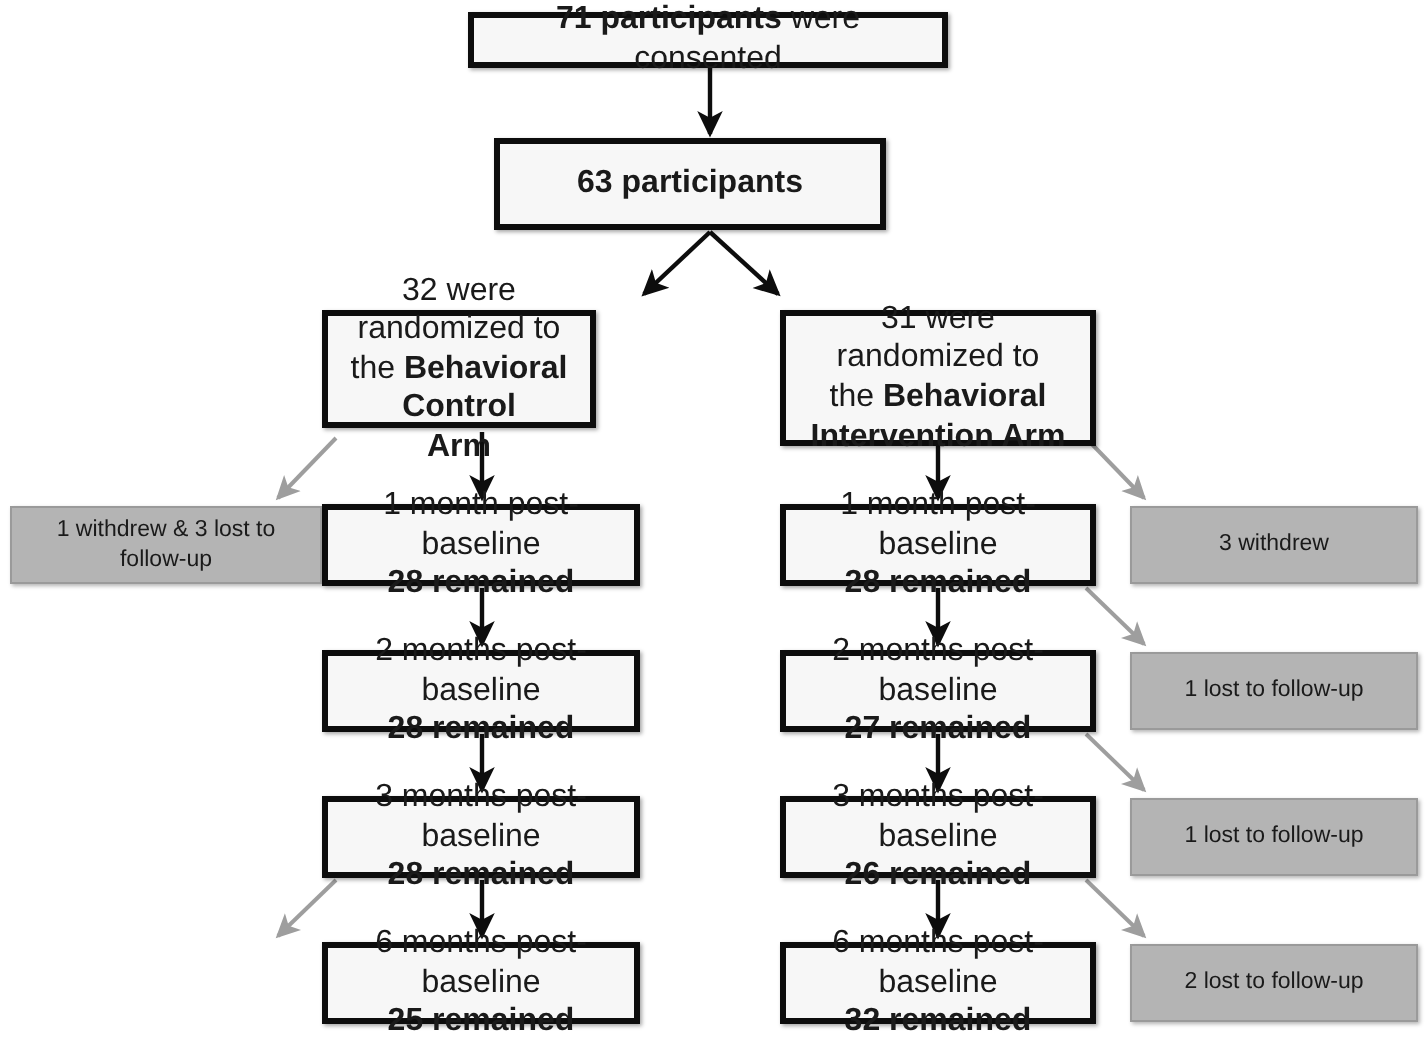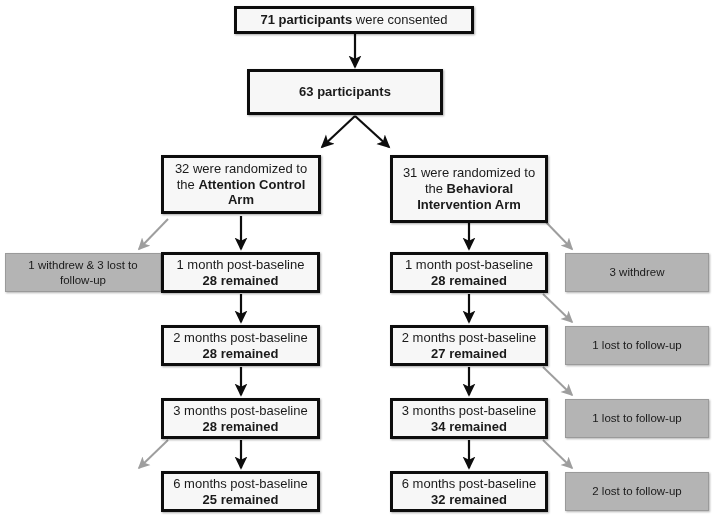--- a/index.html
+++ b/index.html
@@ -35,21 +35,21 @@
     line-height: 1.22;
     color: #1a1a1a;
   }
   .node .inner {
     width: 100%;
     padding: 0 4px;
   }
   .box-main {
     background: #f7f7f7;
     border: 3px solid #0d0d0d;
-    font-size: 13px;
+    font-size: 16px;
     box-shadow: 1px 1px 2px rgba(0,0,0,0.35);
   }
   .box-drop {
     background: #b4b4b4;
     border: 1px solid #9a9a9a;
     font-size: 11.5px;
     box-shadow: 1px 1px 2px rgba(0,0,0,0.30);
   }
   .node b {
     font-weight: bold;
@@ -102,24 +102,24 @@
       <b>71 participants</b><span class="lt"> were consented</span>
     </div>
   </div>
 
   <div class="node box-main" style="left:247px; top:69px; width:196px; height:46px;">
     <div class="inner">
       <b>63 participants</b><br>
     </div>
   </div>
 
-  <div class="node box-main" style="left:161px; top:155px; width:160px; height:59px;">
+  <div class="node box-main" style="left:161px; top:155px; width:137px; height:59px;">
     <div class="inner">
       <span class="lt">32 were randomized to</span><br>
-      <span class="lt">the </span><b>Attention Control</b><br>
+      <span class="lt">the </span><b>Behavioral Control</b><br>
       <b>Arm</b>
     </div>
   </div>
 
   <div class="node box-main" style="left:390px; top:155px; width:158px; height:68px;">
     <div class="inner">
       <span class="lt">31 were randomized to</span><br>
       <span class="lt">the </span><b>Behavioral</b><br>
       <b>Intervention Arm</b>
     </div>
@@ -163,21 +163,21 @@
   <div class="node box-main" style="left:390px; top:325px; width:158px; height:41px;">
     <div class="inner">
       <span class="lt">2 months post-baseline</span><br>
       <b>27 remained</b>
     </div>
   </div>
 
   <div class="node box-main" style="left:390px; top:398px; width:158px; height:41px;">
     <div class="inner">
       <span class="lt">3 months post-baseline</span><br>
-      <b>34 remained</b>
+      <b>26 remained</b>
     </div>
   </div>
 
   <div class="node box-main" style="left:390px; top:471px; width:158px; height:41px;">
     <div class="inner">
       <span class="lt">6 months post-baseline</span><br>
       <b>32 remained</b>
     </div>
   </div>
 

